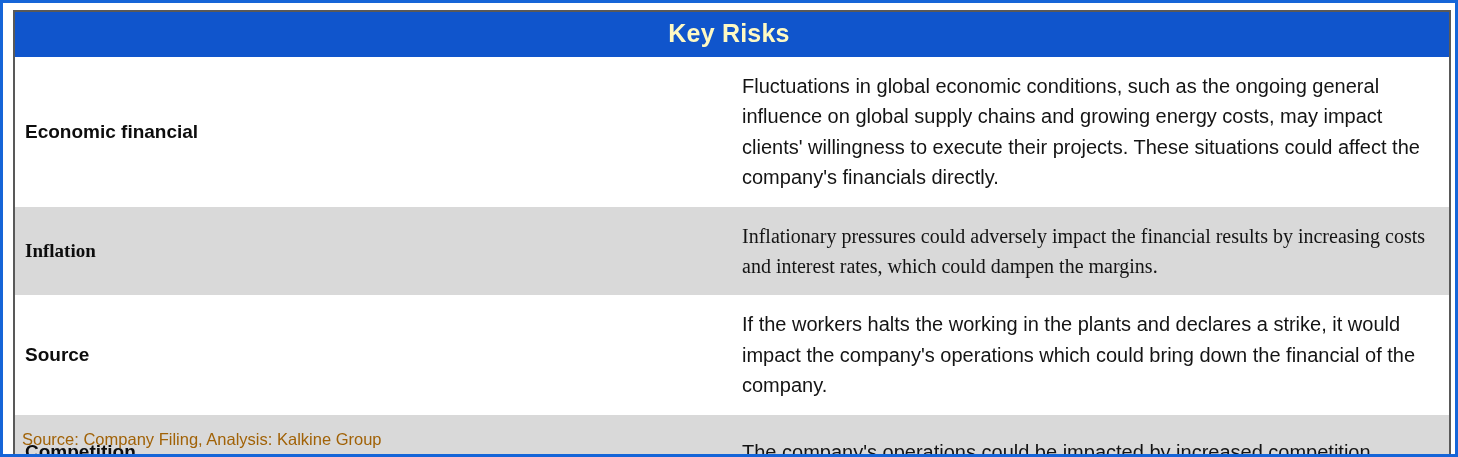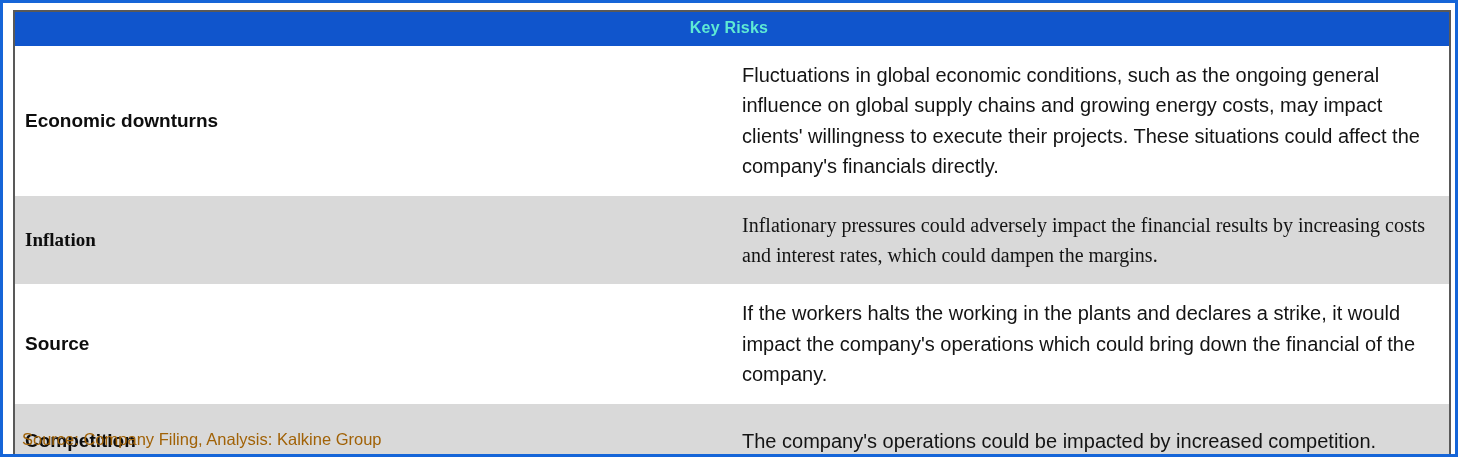--- a/index.html
+++ b/index.html
@@ -38,22 +38,22 @@
     top: 2px;
     width: 1438px;
     border-collapse: collapse;
     table-layout: fixed;
     border: 2px solid #595959;
     background: #ffffff;
   }
 
   .risk-table tr.header-row th {
     background: #1055CC;
-    color: #5eead4;
-    font-size: 16px;
+    color: #fef9c3;
+    font-size: 25px;
     font-weight: bold;
     text-align: center;
     padding: 7px 6px 8px 0;
     border: 1px solid #1055CC;
     letter-spacing: 0.2px;
   }
 
   .risk-table td {
     vertical-align: middle;
     border: none;
@@ -100,21 +100,21 @@
 <div class="figure">
   <div class="figure-inner">
 
     <table class="risk-table">
       <tbody>
         <tr class="header-row">
           <th colspan="2">Key Risks</th>
         </tr>
 
         <tr class="row-white r1">
-          <td class="col-label">Economic downturns</td>
+          <td class="col-label">Economic financial</td>
           <td class="col-desc">Fluctuations in global economic conditions, such as the ongoing general influence on global supply chains and growing energy costs, may impact clients' willingness to execute their projects. These situations could affect the company's financials directly.</td>
         </tr>
 
         <tr class="row-gray r2">
           <td class="col-label">Inflation</td>
           <td class="col-desc">Inflationary pressures could adversely impact the financial results by increasing costs and interest rates, which could dampen the margins.</td>
         </tr>
 
         <tr class="row-white r3">
           <td class="col-label">Source</td>

